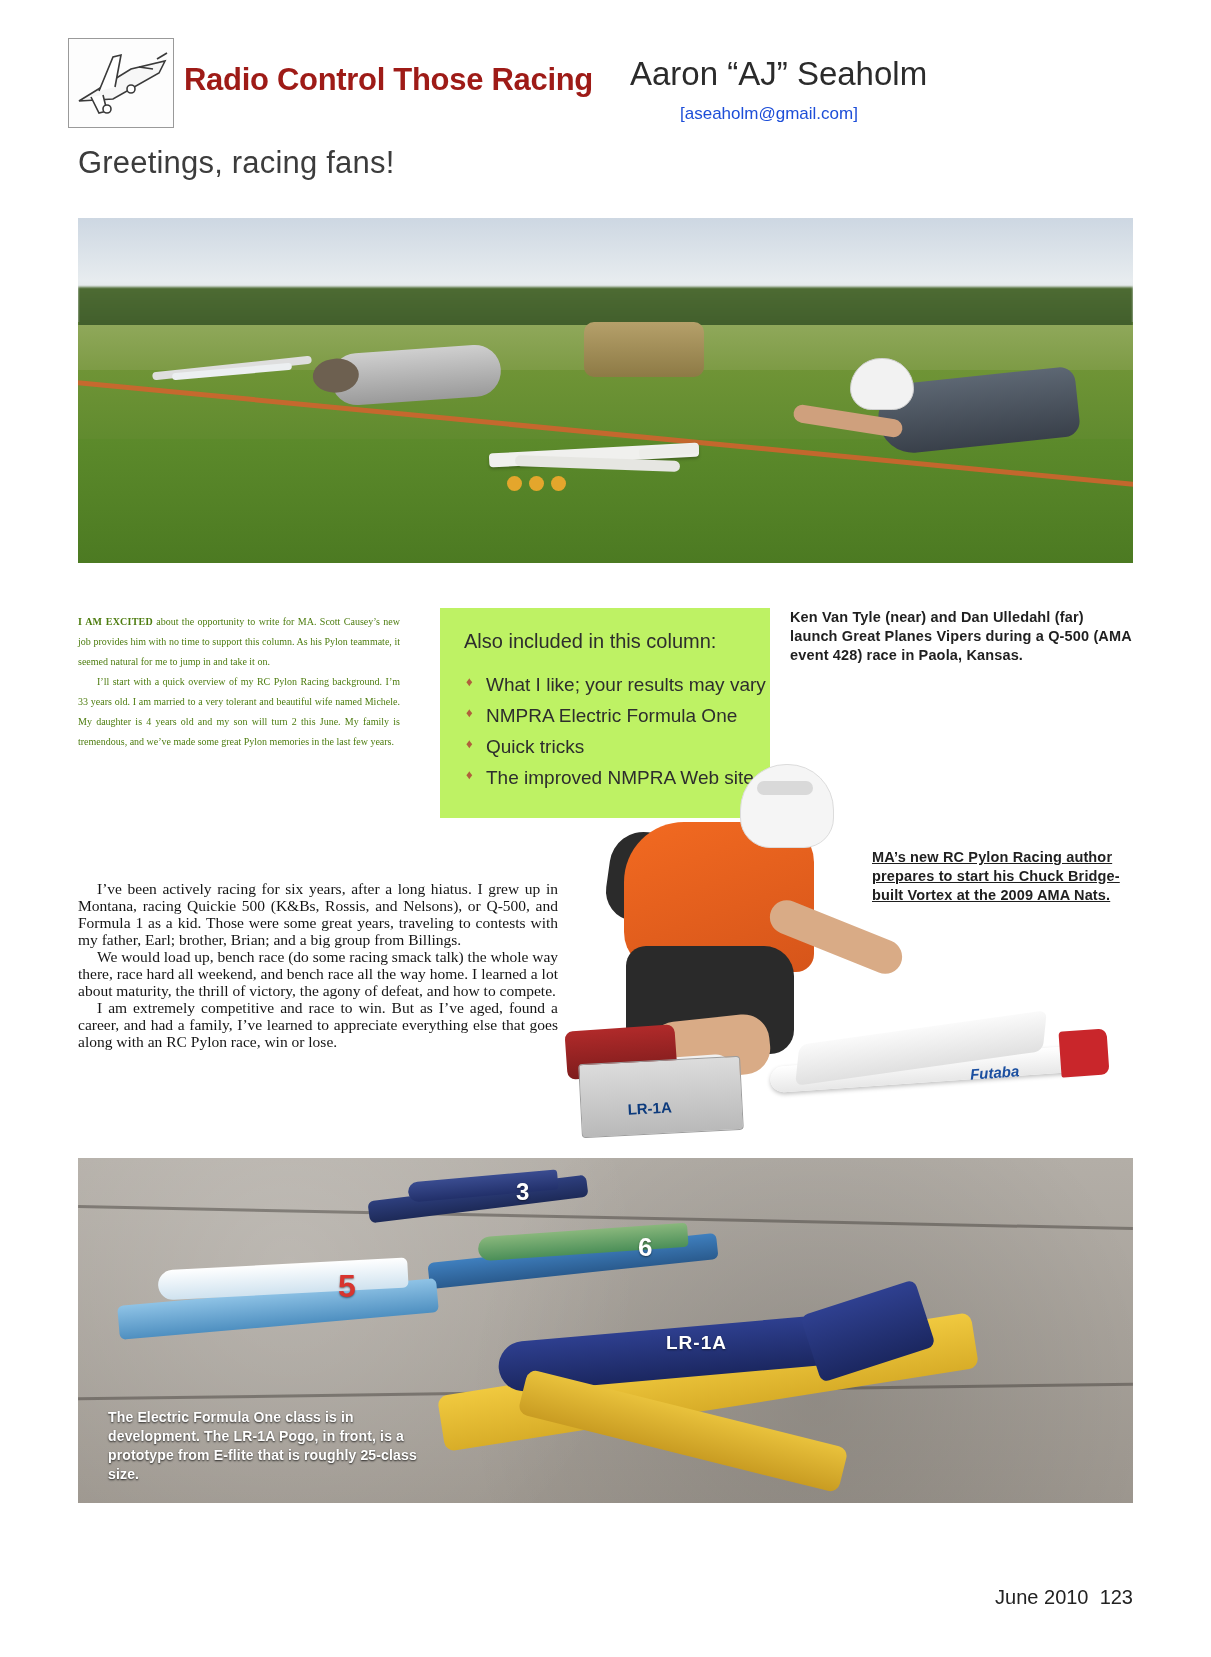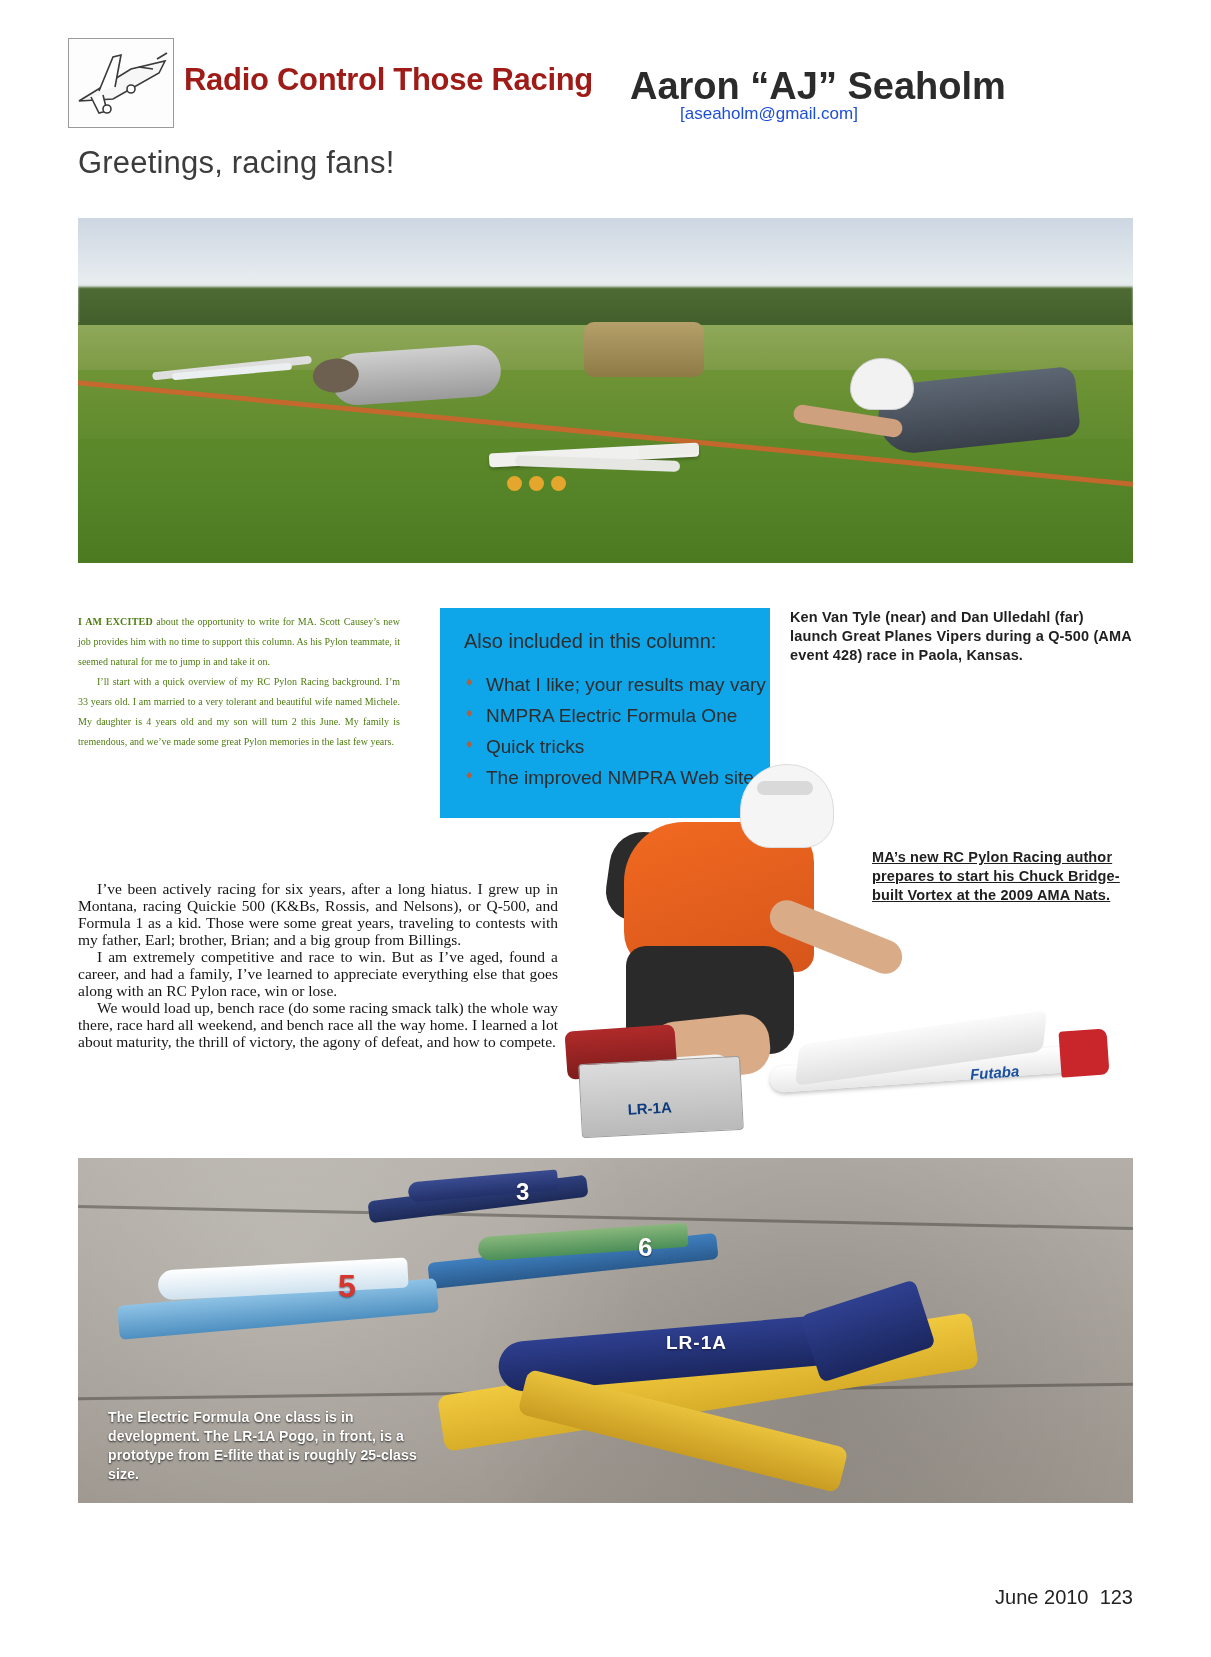--- a/index.html
+++ b/index.html
@@ -42,26 +42,25 @@
     font-family: "Liberation Sans", sans-serif;
     font-weight: bold;
     font-size: 31px;
     letter-spacing: -0.3px;
     color: #9e1b17;
     white-space: nowrap;
   }
   .author-name {
     position: absolute;
     left: 570px;
-    top: 27px;
-    font-family: "Liberation Sans", sans-serif;
-    font-size: 38px;
+    top: 17px;
+    font-family: "Liberation Sans", sans-serif;
+    font-size: 33px;
     color: #2b2b2b;
     white-space: nowrap;
-    font-weight: bold;
   }
   .author-email {
     position: absolute;
     left: 620px;
     top: 66px;
     font-family: "Liberation Sans", sans-serif;
     font-size: 17px;
     color: #1d4ed8;
     white-space: nowrap;
   }
@@ -236,21 +235,21 @@
   }
   .col-wide p { margin: 0; text-indent: 19px; }
 
   
   .also-box {
     position: absolute;
     left: 440px;
     top: 608px;
     width: 330px;
     height: 210px;
-    background: #0ea5e9;
+    background: #bef264;
   }
   .also-title {
     position: absolute;
     left: 24px; top: 22px;
     font-family: "Liberation Sans", sans-serif;
     font-size: 20px;
     color: #2d2d2d;
   }
   .also-list {
     position: absolute;
@@ -529,22 +528,22 @@
   </div>
 </div>
 
 <div class="col-left">
   <p class="first"><span class="lead">I AM EXCITED</span><span> about the opportunity to write for MA. Scott Causey’s new job provides him with no time to support this column. As his Pylon teammate, it seemed natural for me to jump in and take it on.</span></p>
   <p>I’ll start with a quick overview of my RC Pylon Racing background. I’m 33 years old. I am married to a very tolerant and beautiful wife named Michele. My daughter is 4 years old and my son will turn 2 this June. My family is tremendous, and we’ve made some great Pylon memories in the last few years.</p>
 </div>
 
 <div class="col-wide">
   <p>I’ve been actively racing for six years, after a long hiatus. I grew up in Montana, racing Quickie 500 (K&amp;Bs, Rossis, and Nelsons), or Q-500, and Formula 1 as a kid. Those were some great years, traveling to contests with my father, Earl; brother, Brian; and a big group from Billings.</p>
+  <p>We would load up, bench race (do some racing smack talk) the whole way there, race hard all weekend, and bench race all the way home. I learned a lot about maturity, the thrill of victory, the agony of defeat, and how to compete.</p>
   <p>I am extremely competitive and race to win. But as I’ve aged, found a career, and had a family, I’ve learned to appreciate everything else that goes along with an RC Pylon race, win or lose.</p>
-  <p>We would load up, bench race (do some racing smack talk) the whole way there, race hard all weekend, and bench race all the way home. I learned a lot about maturity, the thrill of victory, the agony of defeat, and how to compete.</p>
 </div>
 
 <div class="also-box">
   <div class="also-title">Also included in this column:</div>
   <div class="also-list">
     <div class="also-item">What I like; your results may vary</div>
     <div class="also-item">NMPRA Electric Formula One</div>
     <div class="also-item">Quick tricks</div>
     <div class="also-item">The improved NMPRA Web site</div>
   </div>

